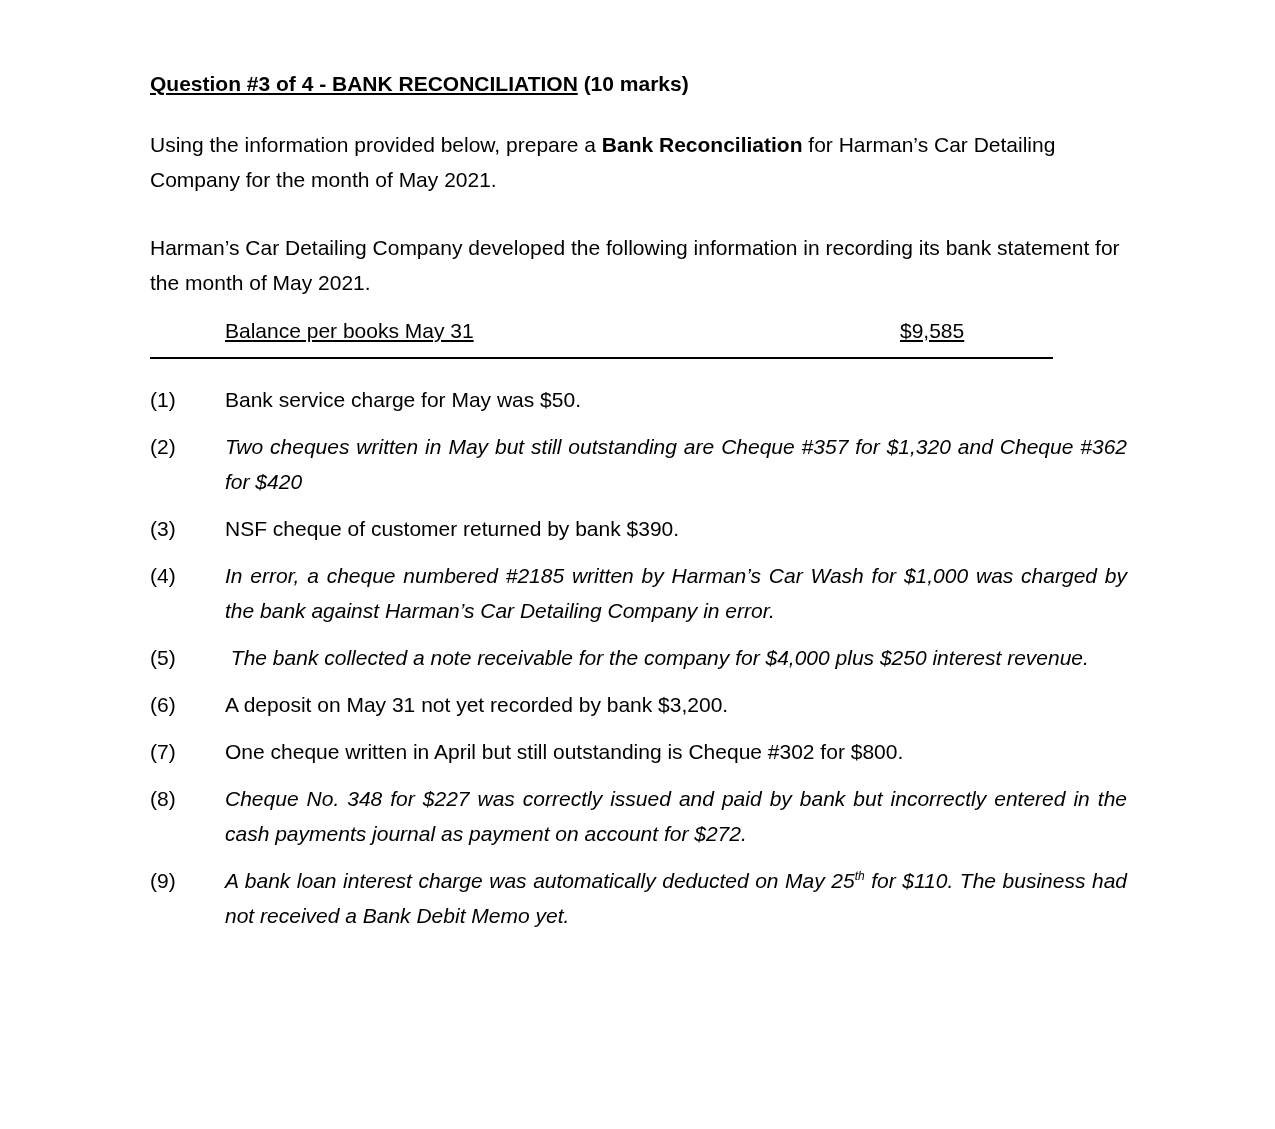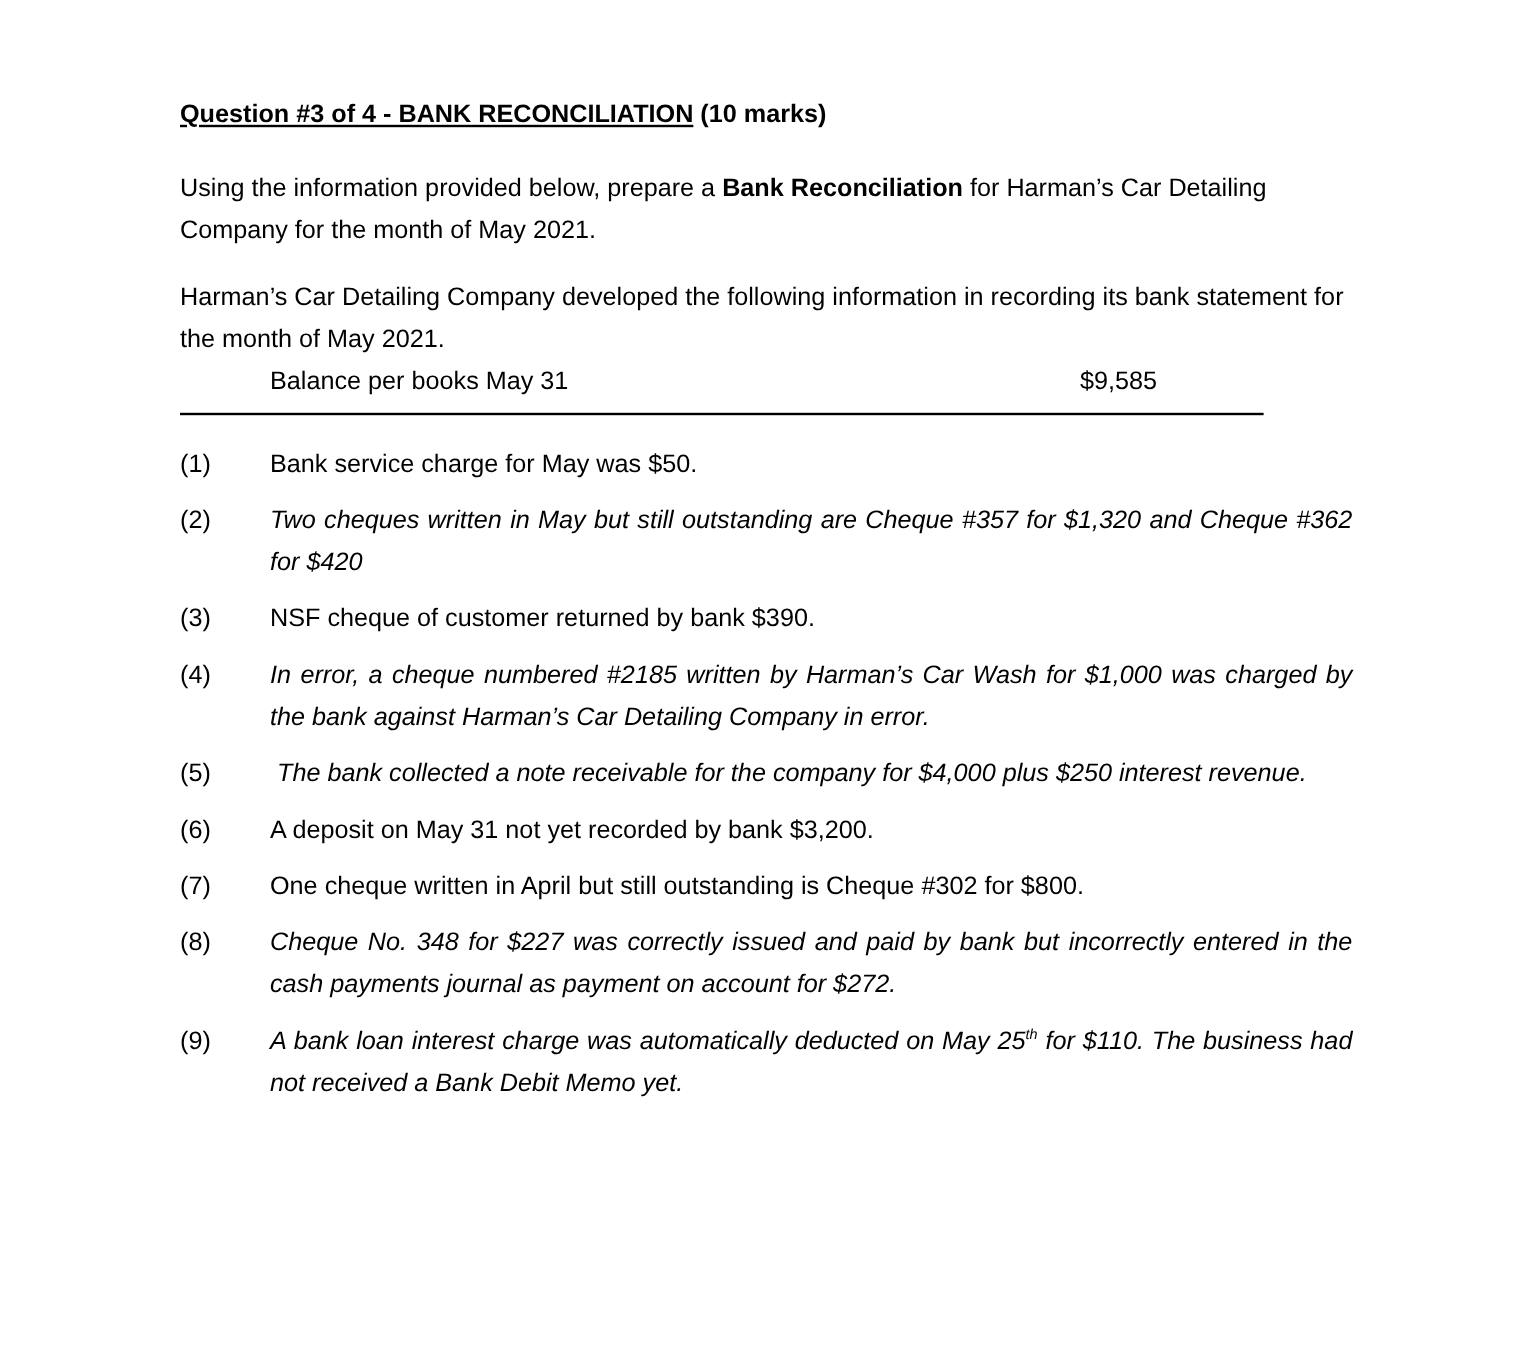--- a/index.html
+++ b/index.html
@@ -19,33 +19,34 @@
   .page {
     box-sizing: border-box;
     width: 1275px;
     height: 1129px;
     padding: 66px 148px 0 150px;
     overflow: hidden;
   }
   .title {
     font-size: 21px;
     font-weight: bold;
-    margin: 12px 0 26px 0;
+    margin: 0 0 26px 0;
   }
   .title .u {
     text-decoration: underline;
   }
   .para {
-    margin: 0 0 21px 0;
+    margin: 0 0 33px 0;
   }
   .para-tight {
-    margin: 0 0 0 0;
+    margin: 0 0 13px 0;
   }
   .balance-table {
     padding-left: 75px;
+    text-decoration: underline;
   }
   .balance-row {
     display: flex;
   }
   .balance-label {
     width: 675px;
     flex-shrink: 0;
   }
   .balance-amount {
     flex: 0 0 auto;

